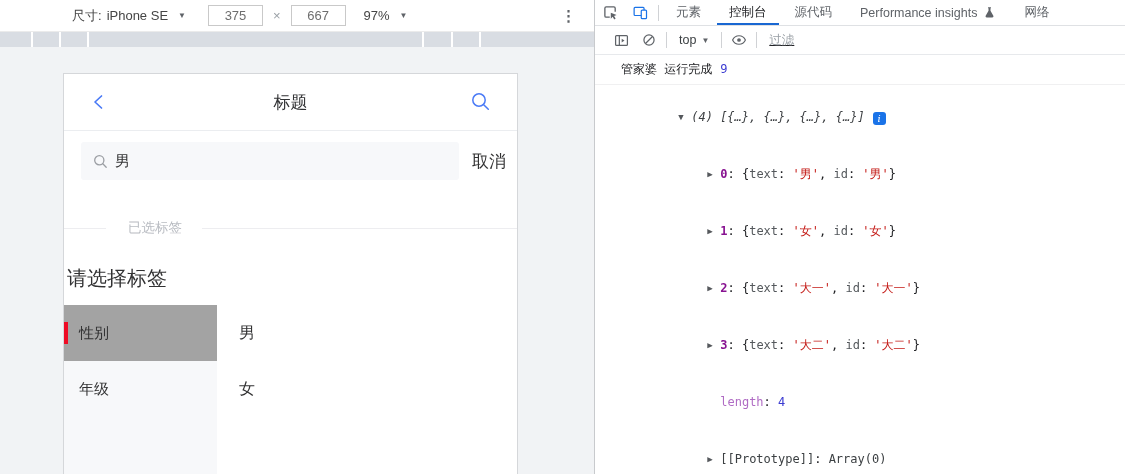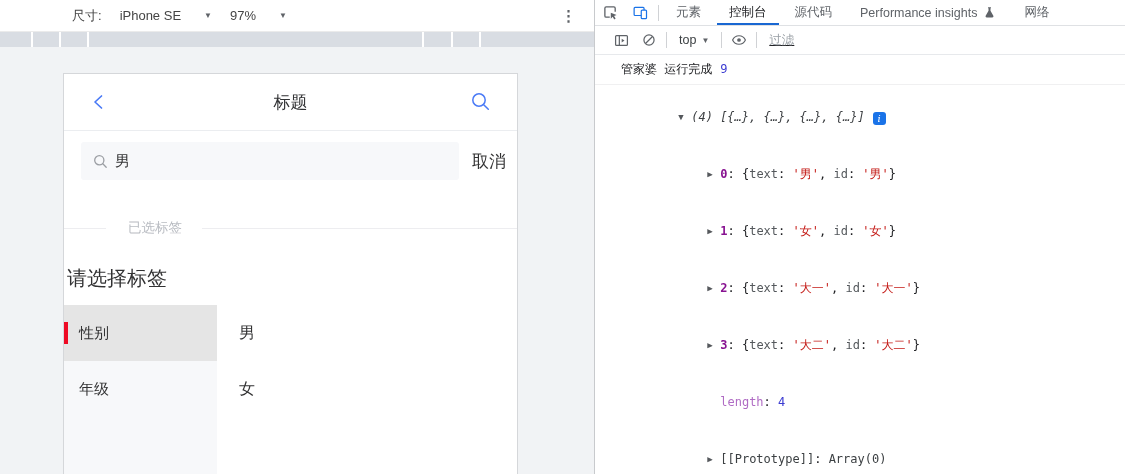--- a/index.html
+++ b/index.html
@@ -4,21 +4,21 @@
 <style>
   * { margin:0; padding:0; box-sizing:border-box; }
   html,body { width:1125px; height:474px; overflow:hidden; background:#fff;
               font-family:"Liberation Sans", sans-serif; }
   .stage { position:relative; width:1125px; height:474px; background:#fff; }
 
   
   .left-pane { position:absolute; left:0; top:0; width:594px; height:474px; }
   .dev-toolbar { position:relative; height:32px; background:#fff; border-bottom:1px solid #ebebeb;
                  display:flex; align-items:center; padding-left:72px; font-size:13px; color:#454545; }
-  .dev-toolbar .grp { display:flex; align-items:center; gap:18px; }
+  .dev-toolbar .grp { display:flex; align-items:center; gap:5px; }
   .size-box { width:55px; height:21px; border:1px solid #c9c9c9; background:#fff; color:#6e6e6e;
               font-size:13px; text-align:center; font-family:"Liberation Sans",sans-serif; }
   .mul { color:#9aa0a6; margin:0 5px; font-size:13px; }
   .caret { font-size:8px; color:#5f6368; margin-left:5px; }
   .spacer { flex:1; }
   .dots { color:#5f6368; font-size:15px; letter-spacing:0; margin-right:18px; font-weight:bold; cursor:pointer; }
 
   .canvas { position:absolute; left:0; top:32px; width:594px; height:442px; background:#f1f3f5; }
   .mq-bar { position:relative; width:594px; height:15px; background:#d9dde3; }
   .mq-tick { position:absolute; top:0; width:2px; height:15px; background:#fff; }
@@ -39,21 +39,21 @@
   .tag-divider { display:flex; align-items:center; margin-top:28px; height:18px; }
   .tag-divider .ln { height:1px; background:#ededf0; }
   .tag-divider .ln.l { width:42px; margin-right:22px; }
   .tag-divider .ln.r { flex:1; margin-left:20px; }
   .tag-divider .txt { font-size:13.5px; color:#b9bcc2; }
   .sec-title { margin-top:28px; padding-left:3px; font-size:20px; color:#323233; }
   .tree { display:flex; margin-top:13px; height:225px; }
   .side-nav { width:153px; background:#f7f8fa; flex:none; }
   .side-item { position:relative; height:56px; display:flex; align-items:center;
                padding-left:15px; font-size:15px; color:#323233; cursor:pointer; }
-  .side-item.active { background:#e5e5e5; }
+  .side-item.active { background:#a3a3a3; }
   .side-item.active::before { content:""; position:absolute; left:0; top:17px; width:4px; height:22px; background:#ee0a24; }
   .opt-col { flex:1; padding-left:22px; background:#fff; }
   .opt-item { height:56px; line-height:56px; font-size:16px; color:#323233; cursor:pointer; }
 
   
   .devtools { position:absolute; left:594px; top:0; width:531px; height:474px;
               background:#fff; border-left:1px solid #c8cacd; }
   .tab-bar { height:26px; display:flex; align-items:stretch; border-bottom:1px solid #dfe1e4; overflow:hidden; }
   .tb-icon { width:30px; display:flex; align-items:center; justify-content:center; color:#5f6368; cursor:pointer; flex:none; }
   .tb-icon.on { color:#1a73e8; }
@@ -98,20 +98,25 @@
 
 <div class="stage">
 
   <div class="left-pane">
     <div class="dev-toolbar">
       <div class="grp">
         <span>尺寸:</span>
         <span>iPhone SE</span>
         <span class="caret">▼</span>
       </div>
+      <div class="grp" style="margin-left:22px;">
+        <input class="size-box" value="375" style="">
+        <span class="mul">×</span>
+        <input class="size-box" value="667" style="">
+      </div>
       <div class="grp" style="margin-left:18px;">
         <span>97%</span>
         <span class="caret">▼</span>
       </div>
       <div class="spacer"></div>
       <span class="dots">⋮</span>
     </div>
 
     <div class="canvas">
       <div class="mq-bar">

